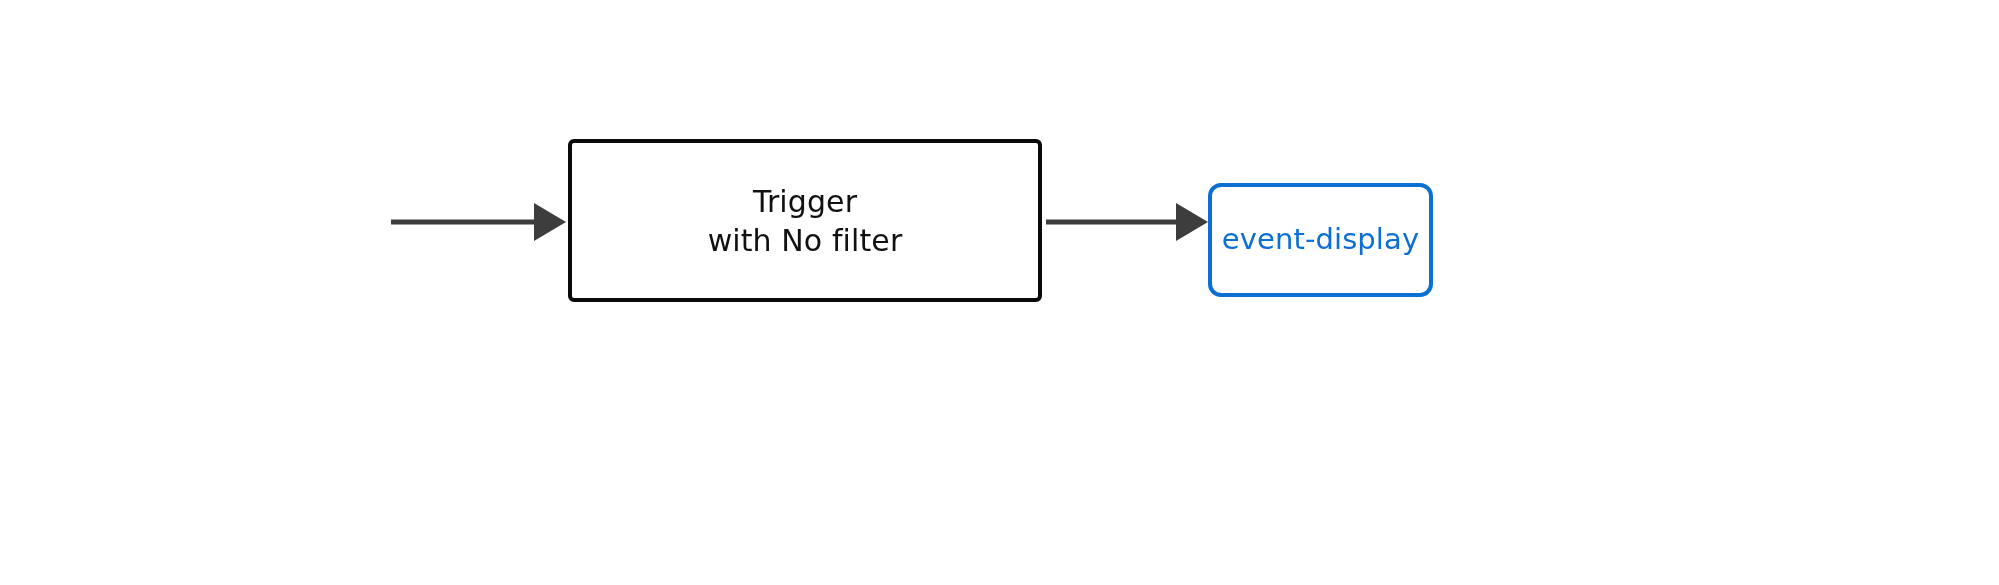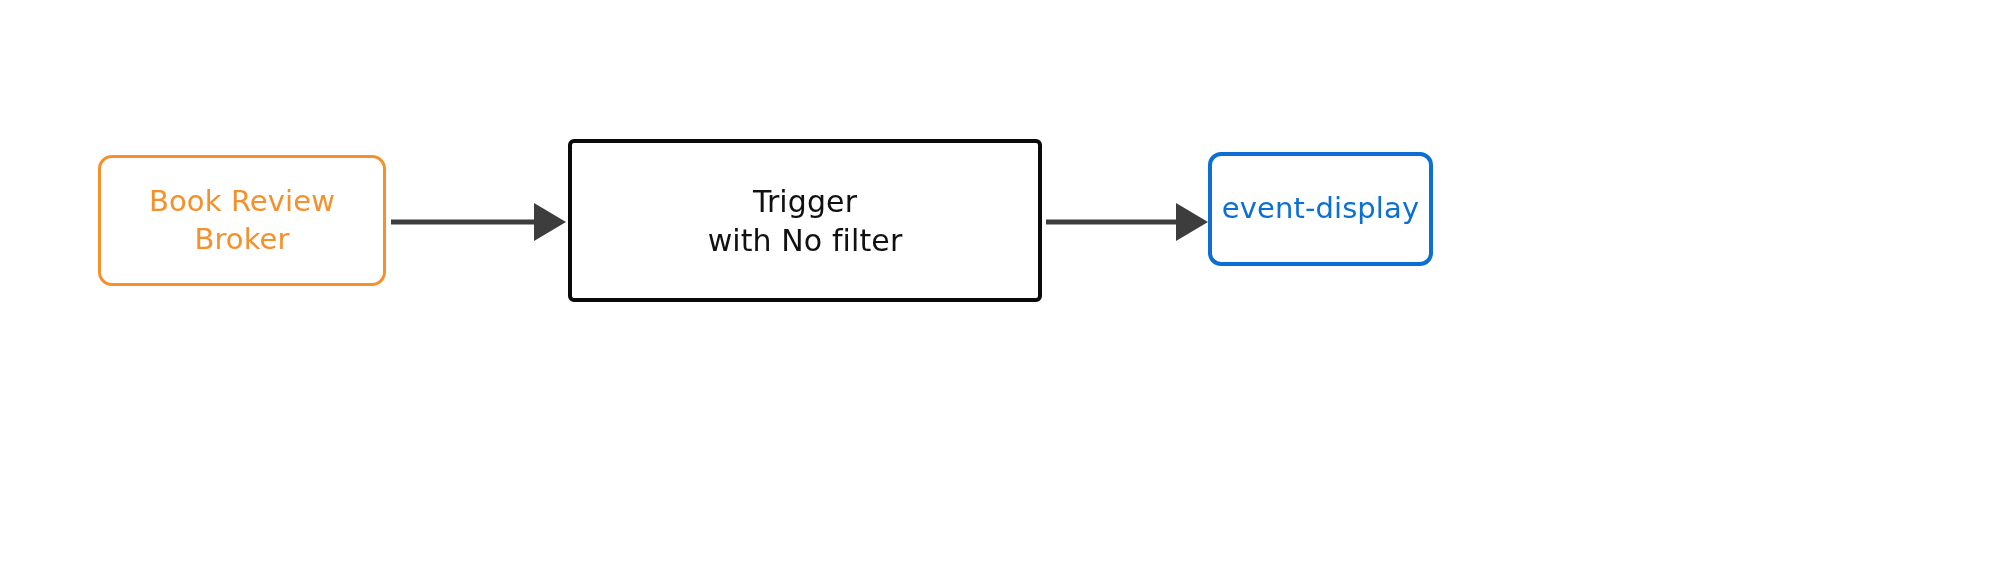--- a/index.html
+++ b/index.html
@@ -60,21 +60,21 @@
     border-radius: 6px;
   }
   #node-trigger .node-label {
     color: #111111;
     font-size: 30px;
   }
 
   
   #node-sink {
     left: 1208px;
-    top: 152px;
+    top: 183px;
     width: 225px;
     height: 114px;
     border: 4px solid #0B6FD4;
     border-radius: 13px;
   }
   #node-sink .node-label {
     color: #0B6FD4;
     font-size: 29px;
   }
 
@@ -104,24 +104,20 @@
 <div id="diagram-canvas">
 
   <svg class="edge" viewBox="0 0 1999 585" width="1999" height="585" aria-hidden="true">
     <line class="edge-line" x1="391" y1="222" x2="538" y2="222"></line>
     <polygon class="edge-head" points="534,203 566,222 534,241"></polygon>
 
     <line class="edge-line" x1="1046" y1="222" x2="1180" y2="222"></line>
     <polygon class="edge-head" points="1176,203 1208,222 1176,241"></polygon>
   </svg>
 
-  <div class="node" id="node-source">
-    <span class="node-label">Book Review
-Broker</span>
-  </div>
 
   <div class="node" id="node-trigger">
     <span class="node-label">Trigger
 with No filter</span>
   </div>
 
   <div class="node" id="node-sink">
     <span class="node-label">event-display</span>
   </div>
 

